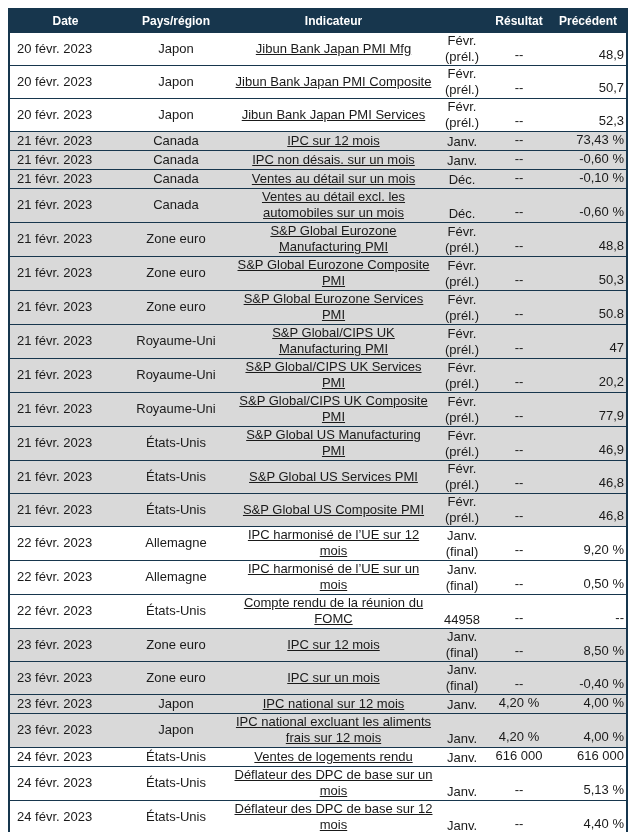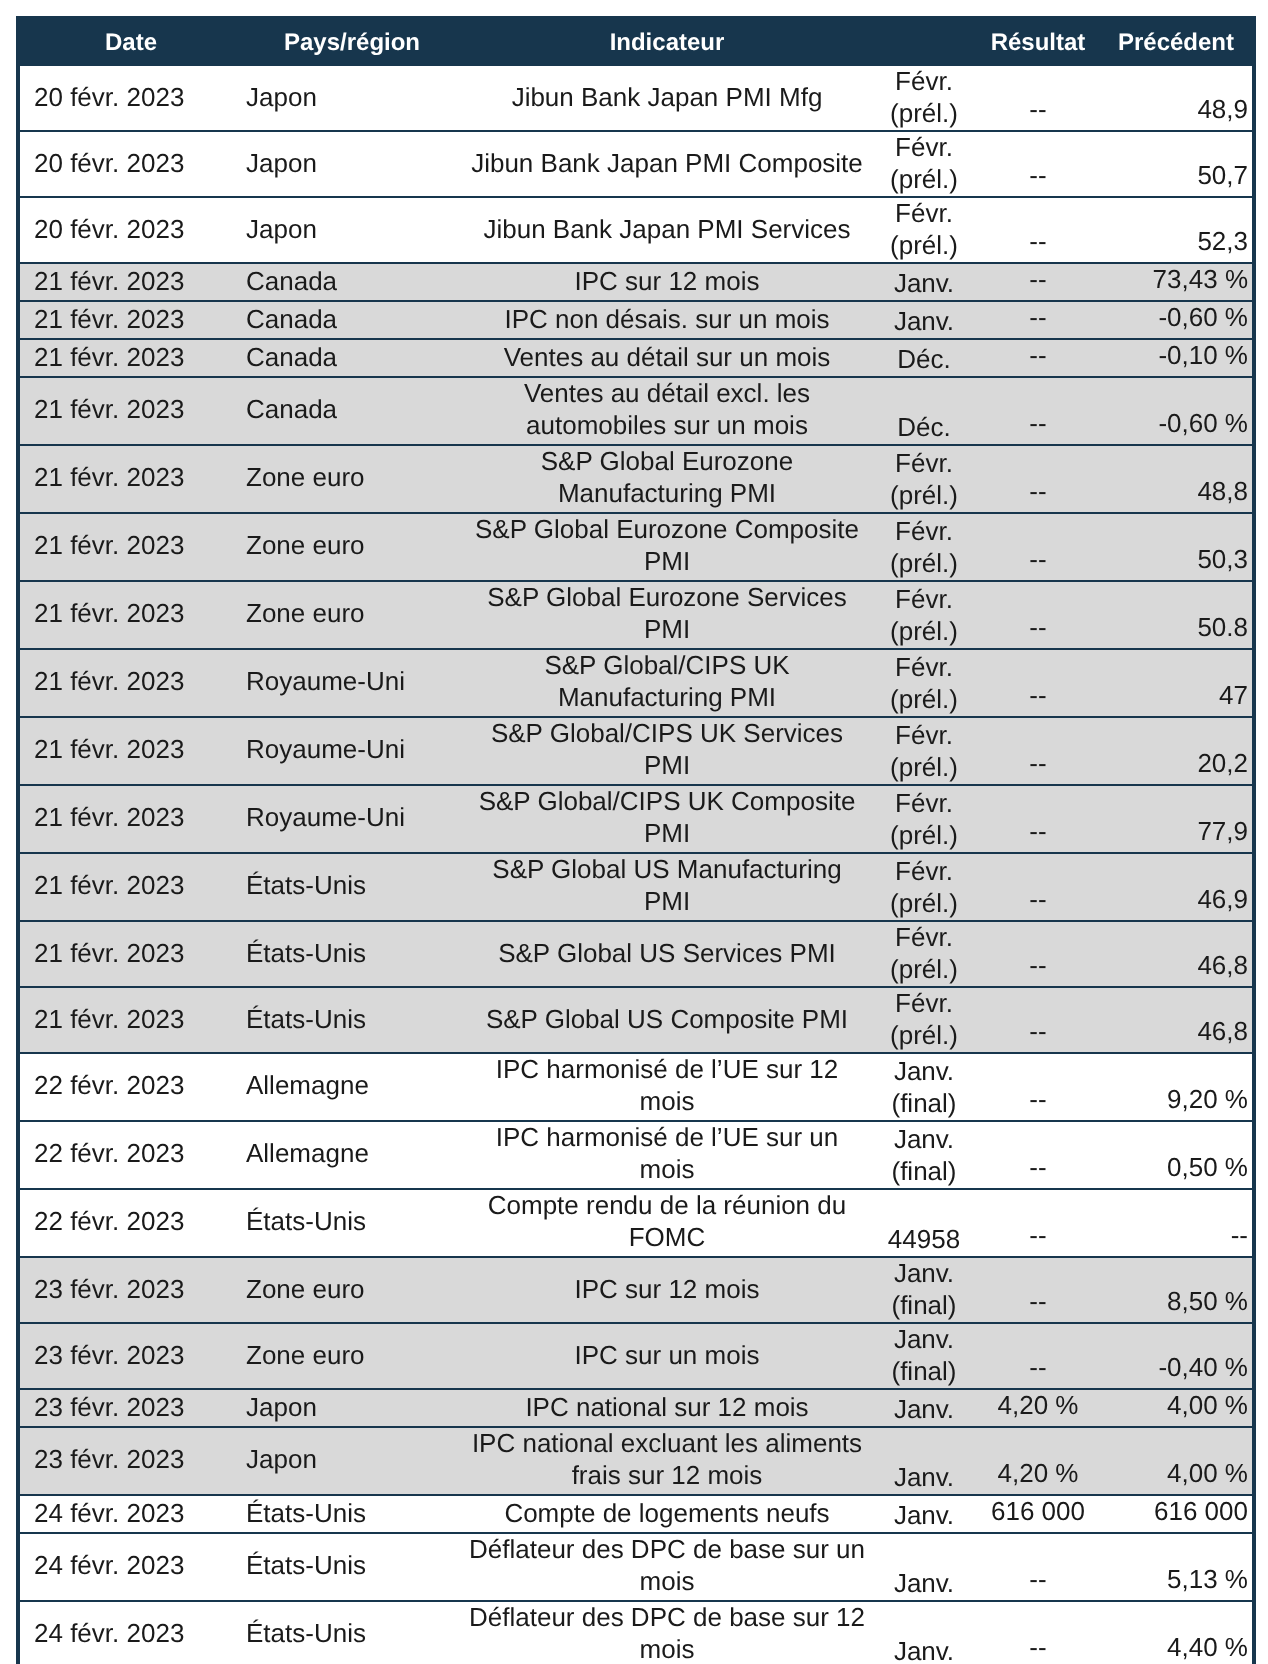--- a/index.html
+++ b/index.html
@@ -48,22 +48,22 @@
     border-top: 1px solid var(--border);
     border-bottom: 1px solid var(--border);
     border-left: none;
     border-right: none;
     padding: 0 2px 1px 2px;
     background: var(--band-white);
   }
   tr.shaded td { background: var(--band-gray); }
 
   td.c0 { text-align: left;  padding-left: 7px; vertical-align: middle; white-space: nowrap; }
-  td.c1 { vertical-align: middle; }
-  td.c2 { text-align: center; vertical-align: middle; }
+  td.c1 { text-align: center; vertical-align: middle; }
+  td.c2 { text-align: center; vertical-align: middle; text-decoration: underline; }
   td.c3 { text-align: center; vertical-align: bottom; padding-bottom: 0; }
   td.c4 { text-align: center; vertical-align: bottom; padding-bottom: 2px; white-space: nowrap; }
   td.c5 { text-align: right;  vertical-align: bottom; padding-bottom: 2px; white-space: nowrap; }
 </style>
 </head>
 <body>
 
 <div class="page">
   <table class="calendar">
     <colgroup>
@@ -265,21 +265,21 @@
           <td class="c0">23 févr. 2023</td>
           <td class="c1">Japon</td>
           <td class="c2">IPC national excluant les aliments frais sur 12 mois</td>
           <td class="c3">Janv.</td>
           <td class="c4">4,20 %</td>
           <td class="c5">4,00 %</td>
         </tr>
         <tr>
           <td class="c0">24 févr. 2023</td>
           <td class="c1">États-Unis</td>
-          <td class="c2">Compte de logements neufs</td>
+          <td class="c2">Ventes de logements rendu</td>
           <td class="c3">Janv.</td>
           <td class="c4">616 000</td>
           <td class="c5">616 000</td>
         </tr>
         <tr>
           <td class="c0">24 févr. 2023</td>
           <td class="c1">États-Unis</td>
           <td class="c2">Déflateur des DPC de base sur un mois</td>
           <td class="c3">Janv.</td>
           <td class="c4">--</td>

